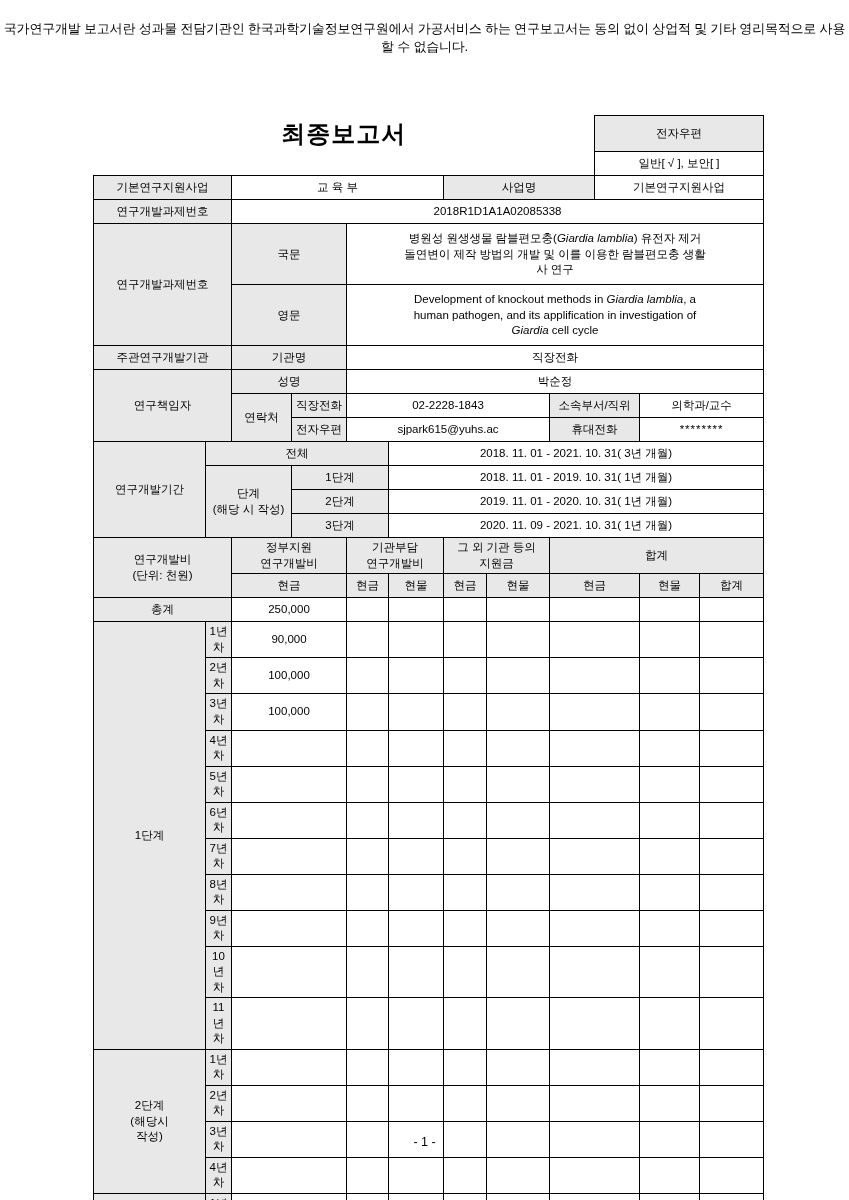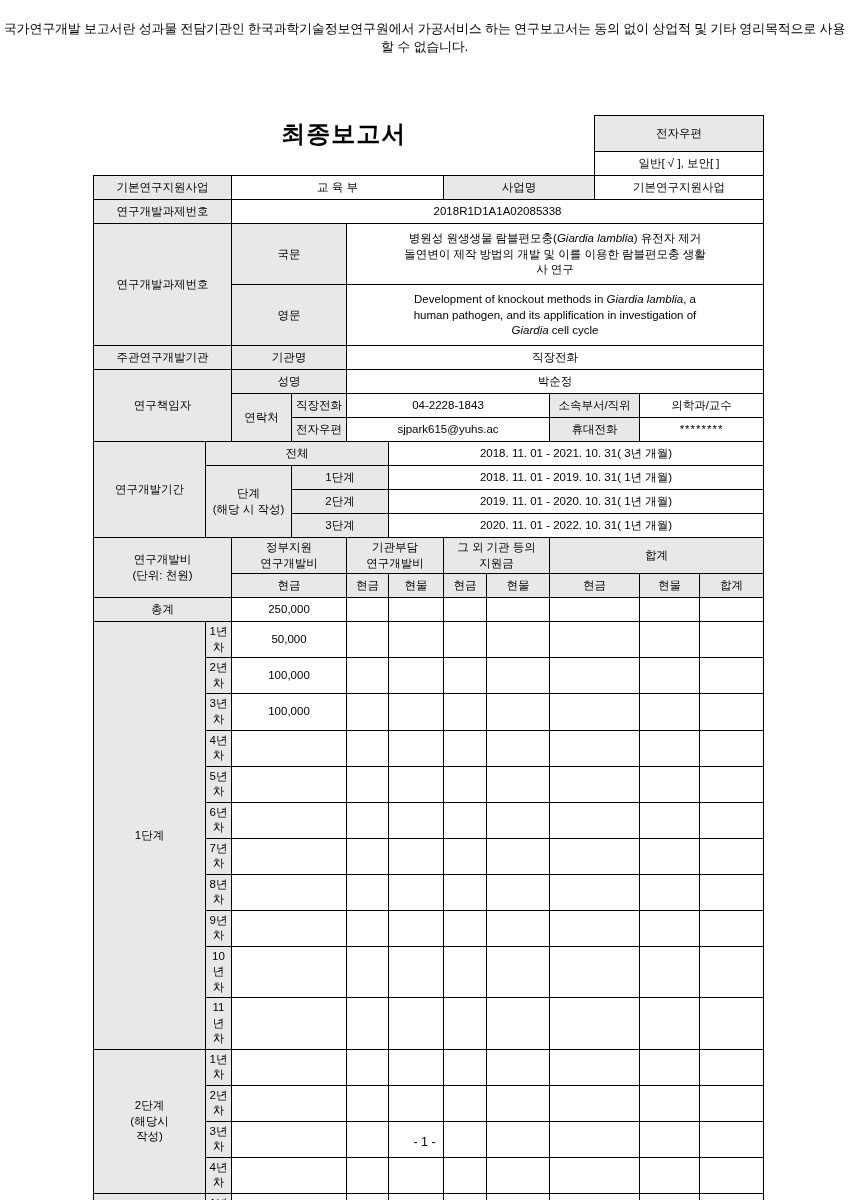--- a/index.html
+++ b/index.html
@@ -158,21 +158,21 @@
 
       <tr>
         <td class="shade" colspan="2" rowspan="3">연구책임자</td>
         <td class="shade" colspan="2">성명</td>
         <td colspan="8">박순정</td>
       </tr>
 
       <tr>
         <td class="shade" rowspan="2" colspan="1">연락처</td>
         <td class="shade">직장전화</td>
-        <td colspan="4">04-2228-1843</td>
+        <td colspan="4">02-2228-1843</td>
         <td class="shade" colspan="2">소속부서/직위</td>
         <td colspan="2">의학과/교수</td>
       </tr>
 
       <tr>
         <td class="shade">전자우편</td>
         <td colspan="4">sjpark615@yuhs.ac</td>
         <td class="shade" colspan="2">휴대전화</td>
         <td colspan="2" class="dots">********</td>
       </tr>
@@ -191,21 +191,21 @@
         </td>
         <td class="shade" colspan="2">1단계</td>
         <td colspan="7">2018. 11. 01 - 2019. 10. 31(  1년   개월)</td>
       </tr>
       <tr>
         <td class="shade" colspan="2">2단계</td>
         <td colspan="7">2019. 11. 01 - 2020. 10. 31(  1년   개월)</td>
       </tr>
       <tr>
         <td class="shade" colspan="2">3단계</td>
-        <td colspan="7">2020. 11. 01 - 2022. 10. 31(  1년   개월)</td>
+        <td colspan="7">2020. 11. 09 - 2021. 10. 31(  1년   개월)</td>
       </tr>
 
       <tr>
         <td class="shade" colspan="2" rowspan="2">
           <div>연구개발비</div>
           <div>(단위: 천원)</div>
         </td>
         <td class="shade" colspan="2">
           <div>정부지원</div>
           <div>연구개발비</div>
@@ -239,21 +239,21 @@
         <td></td>
         <td></td>
         <td colspan="2"></td>
         <td></td>
         <td></td>
       </tr>
 
       <tr>
         <td class="shade" rowspan="11">1단계</td>
         <td class="shade">1년차</td>
-        <td colspan="2">50,000</td>
+        <td colspan="2">90,000</td>
         <td></td>
             <td></td>
         <td></td>
             <td></td>
         <td colspan="2"></td>
         <td></td>
             <td></td>
       </tr>
       <tr>
         <td class="shade">2년차</td>

